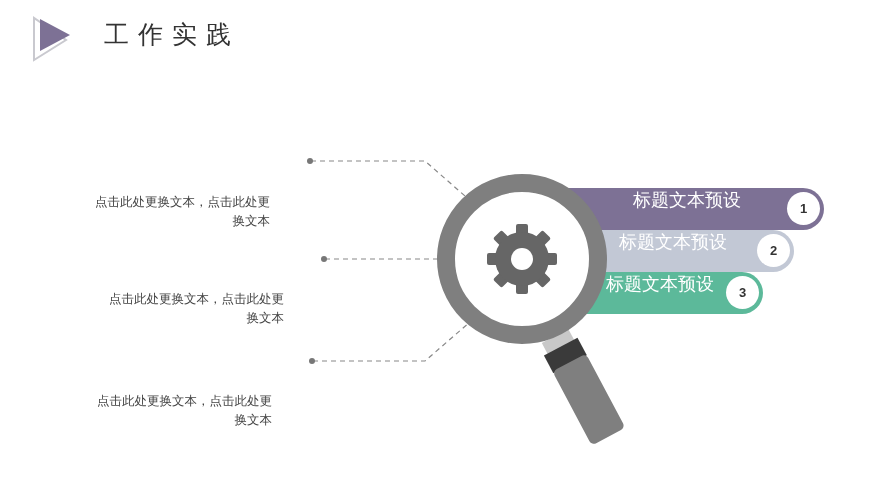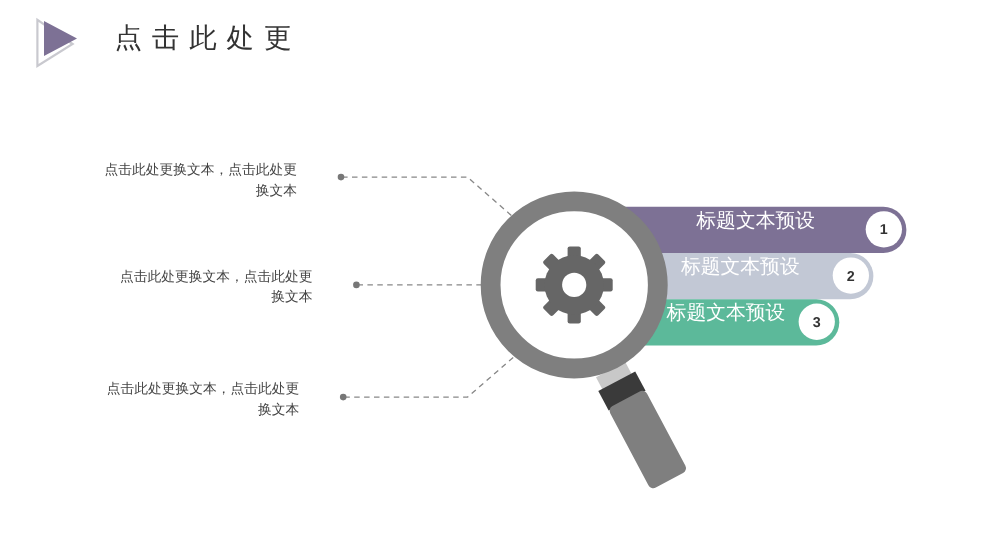--- a/index.html
+++ b/index.html
@@ -1,20 +1,20 @@
 <!DOCTYPE html>
 <html><head>
 <meta charset="utf-8">
 <style>
   html, body { margin:0; padding:0; }
   body { width:896px; height:504px; background:#ffffff; position:relative; overflow:hidden;
          font-family:"DejaVu Serif","Liberation Serif",serif; }
   .abs { position:absolute; }
   .title { left:104px; top:18px; font-size:25px; letter-spacing:9px; color:#333; white-space:nowrap; }
-  .note { font-size:12.5px; color:#444; text-align:right; line-height:19px; width:200px; }
+  .note { font-size:12.5px; color:#444; text-align:right; line-height:19px; width:200px;margin-top:48px; }
   .bar { height:40px; border-radius:0 22px 22px 0; display:flex; }
   .bar-label { color:#fff; font-size:18px; white-space:nowrap; }
   .num { width:33px; height:33px; border-radius:50%; background:#fff; display:flex; align-items:center; justify-content:center;
          font-family:"Liberation Sans",sans-serif; font-weight:bold; font-size:13px; color:#333; position:absolute; }
   svg { position:absolute; left:0; top:0; }
 </style>
 </head>
 <body>
 
 <svg width="896" height="504">
@@ -64,21 +64,21 @@
       <rect x="-6" y="-35" width="12" height="70" rx="2"></rect>
       <rect x="-6" y="-35" width="12" height="70" rx="2" transform="rotate(45)"></rect>
       <rect x="-6" y="-35" width="12" height="70" rx="2" transform="rotate(90)"></rect>
       <rect x="-6" y="-35" width="12" height="70" rx="2" transform="rotate(135)"></rect>
     </g>
     <circle r="27"></circle>
     <circle r="11" fill="#fff"></circle>
   </g>
 </svg>
 
-<div class="abs title">点击此处更</div>
+<div class="abs title">工作实践</div>
 
 <div class="abs note" style="left:70px; top:144px;">
   <div>点击此处更换文本，点击此处更</div>
   <div>换文本</div>
 </div>
 <div class="abs note" style="left:84px; top:241px;">
   <div>点击此处更换文本，点击此处更</div>
   <div>换文本</div>
 </div>
 <div class="abs note" style="left:72px; top:343px;">

